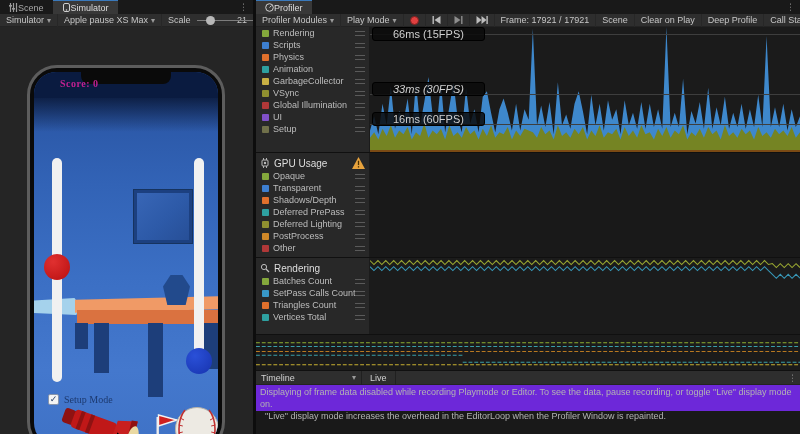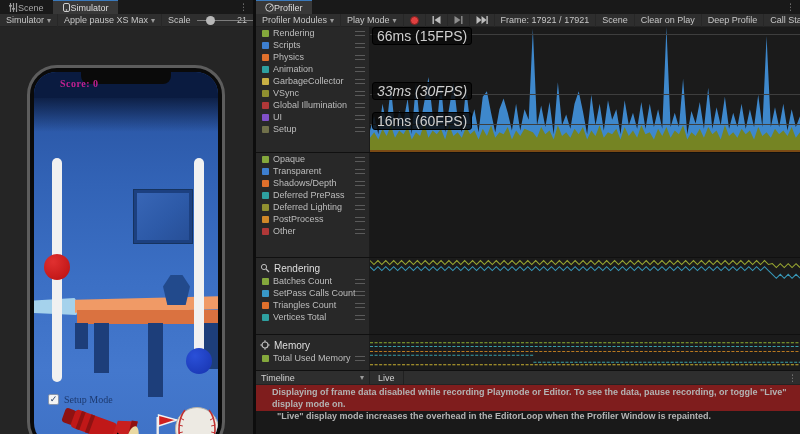--- a/index.html
+++ b/index.html
@@ -76,35 +76,35 @@
   .mod-head{ height:17px; display:flex; align-items:center; gap:4px; padding:3px 4px 0 4px;
              font-size:10px; color:#dedede; }
   .mod-item{ height:12px; display:flex; align-items:center; gap:4px; padding-left:6px;
              font-size:9px; color:#bdbdbd; position:relative; white-space:nowrap; }
   .chip{ width:7px; height:7px; border-radius:1px; flex:0 0 auto; }
   .handle{ position:absolute; right:4px; top:4px; width:10px; height:5px;
            border-top:1px solid #5a5a5a; border-bottom:1px solid #5a5a5a; }
   .chart{ position:relative; flex:1; background:#1b1b1b; overflow:hidden; }
   .gridline{ position:absolute; left:0; right:0; height:1px; background:#3e3e3e; }
   .pill{ position:absolute; left:2px; background:rgba(10,10,10,.85); border:1px solid #000;
-         border-radius:3px; padding:0px 4px; font-size:14px; color:#cfcfcf; white-space:nowrap; }
+         border-radius:3px; padding:0px 20px; font-size:11px; color:#cfcfcf; white-space:nowrap; }
   .warn{ width:13px; height:12px; }
   #gpu-dotline{ position:absolute; left:0; right:0; bottom:3px; height:2px;
      background-image:repeating-linear-gradient(90deg,#a87818 0 2px,transparent 2px 5px); }
   #cpu-basestrip{ position:absolute; left:0; right:0; bottom:0; height:2px; background:#7a4a14; }
 
   #bottombar{ left:0; top:371px; width:544px; height:14px; background:#2e2e2e;
               border-bottom:1px solid #232323; display:flex; align-items:center;
               font-size:9px; color:#d2d2d2; }
-  #timeline-dd{ width:114px; display:flex; justify-content:space-between; align-items:center;
+  #timeline-dd{ width:106px; display:flex; justify-content:space-between; align-items:center;
                 padding:0 5px; border-right:1px solid #202020; height:14px; }
   #live-btn{ padding:0 8px; height:14px; display:flex; align-items:center;
              border-right:1px solid #202020; }
-  #msgarea{ left:0; top:385px; width:544px; height:26px; background:#7f1d1d;
-            font-size:9px; color:#b3b3b3; line-height:12px; padding:1px 0 0 16px;font-weight:bold; }
+  #msgarea{ left:0; top:385px; width:544px; height:26px; background:#6d28d9;
+            font-size:9px; color:#b3b3b3; line-height:12px; padding:1px 0 0 4px; }
   #msg2{ padding-left:5px; }
 
   svg{ display:block; }
 </style>
 </head>
 <body>
 
 <div class="root">
 
   <div class="abs" id="left-pane">
@@ -331,20 +331,38 @@
           <div class="pill" style="top: 0px;">66ms (15FPS)</div>
           <div class="gridline" style="top: 67px;"></div>
           <div class="pill" style="top: 55px; font-style: italic;">33ms (30FPS)</div>
           <div class="gridline" style="top: 97px;"></div>
           <div class="pill" style="top: 85px;">16ms (60FPS)</div>
         </div>
     </div>
 
     <div class="modrow" style="top:153px;height:105px">
       <div class="legend">
+        <div class="mod-head">
+          <svg class="mico" width="10" height="10" viewBox="0 0 10 10">
+              <rect x="2" y="2" width="6" height="6" rx="1" fill="none" stroke="#bdbdbd" stroke-width="1"></rect>
+              <g stroke="#bdbdbd" stroke-width="0.9">
+                <line x1="3.5" y1="0" x2="3.5" y2="2"></line>
+                <line x1="6.5" y1="0" x2="6.5" y2="2"></line>
+                <line x1="3.5" y1="8" x2="3.5" y2="10"></line>
+                <line x1="6.5" y1="8" x2="6.5" y2="10"></line>
+              </g>
+              <circle cx="5" cy="5" r="1.2" fill="#bdbdbd"></circle>
+            </svg>
+          <span>GPU Usage</span>
+          <svg class="warn" style="margin-left:auto" viewBox="0 0 12 11">
+              <path d="M6 0 L12 11 L0 11 Z" fill="#e8a33d"></path>
+              <rect x="5.4" y="3.4" width="1.2" height="4" fill="#4a3000"></rect>
+              <rect x="5.4" y="8.4" width="1.2" height="1.3" fill="#4a3000"></rect>
+            </svg>
+        </div>
         <div class="mod-items">
             <div class="mod-item">
               <span class="chip" style="background: rgb(132, 168, 60);"></span>
               <span>Opaque</span>
               <span class="handle"></span>
             </div>
             <div class="mod-item">
               <span class="chip" style="background: rgb(61, 127, 208);"></span>
               <span>Transparent</span>
               <span class="handle"></span>
@@ -412,41 +430,20 @@
       </div>
       <div class="chart" id="render-chart">
         <svg id="render-svg" width="100%" height="100%" viewBox="0 0 423 77" preserveAspectRatio="none">
             <polyline points="0.0,2.6 3.9,6.6 7.8,2.6 11.6,6.6 15.5,2.6 19.4,6.6 23.3,2.6 27.2,6.6 31.0,2.6 34.9,6.6 38.8,2.6 42.7,6.6 46.6,2.6 50.4,6.6 54.3,2.6 58.2,6.6 62.1,2.6 66.0,6.6 69.9,2.6 73.7,6.6 77.6,2.6 81.5,6.6 85.4,2.6 89.3,6.6 93.1,2.6 97.0,6.6 100.9,2.6 104.8,6.6 108.7,2.6 112.5,6.6 116.4,2.6 120.3,6.6 124.2,2.6 128.1,6.6 131.9,2.6 135.8,6.6 139.7,2.6 143.6,6.6 147.5,2.6 151.3,6.6 155.2,2.6 159.1,6.6 163.0,2.6 166.9,6.6 170.8,2.6 174.6,6.6 178.5,2.6 182.4,6.6 186.3,2.6 190.2,6.6 194.0,2.6 197.9,6.6 201.8,2.6 205.7,6.6 209.6,2.6 213.4,6.6 217.3,2.6 221.2,6.6 225.1,2.6 229.0,6.6 232.8,2.6 236.7,6.6 240.6,2.6 244.5,6.6 248.4,2.6 252.2,6.6 256.1,2.6 260.0,6.6 263.9,2.6 267.8,6.6 271.7,2.6 275.5,6.6 279.4,2.6 283.3,6.6 287.2,2.6 291.1,6.6 294.9,2.6 298.8,6.6 302.7,2.6 306.6,6.6 310.5,2.6 314.3,6.6 318.2,2.6 322.1,6.6 326.0,2.6 329.9,6.6 333.7,2.6 337.6,6.6 341.5,2.6 345.4,6.6 349.3,2.6 353.1,6.6 357.0,2.6 360.9,6.6 364.8,2.6 368.7,6.6 372.6,2.6 376.4,6.6 380.3,2.6 384.2,6.6 388.1,2.6 392.0,6.6 395.8,5.7 399.7,9.7 403.6,5.7 407.5,9.7 411.4,5.7 415.2,9.7 419.1,5.7 423.0,9.7 " fill="none" stroke="#9aa832" stroke-width="1"></polyline>
             <polyline points="0.0,8.8 3.9,12.8 7.8,8.8 11.6,12.8 15.5,8.8 19.4,12.8 23.3,8.8 27.2,12.8 31.0,8.8 34.9,12.8 38.8,8.8 42.7,12.8 46.6,8.8 50.4,12.8 54.3,8.8 58.2,12.8 62.1,8.8 66.0,12.8 69.9,8.8 73.7,12.8 77.6,8.8 81.5,12.8 85.4,8.8 89.3,12.8 93.1,8.8 97.0,12.8 100.9,8.8 104.8,12.8 108.7,8.8 112.5,12.8 116.4,8.8 120.3,12.8 124.2,8.8 128.1,12.8 131.9,8.8 135.8,12.8 139.7,8.8 143.6,12.8 147.5,8.8 151.3,12.8 155.2,8.8 159.1,12.8 163.0,8.8 166.9,12.8 170.8,8.8 174.6,12.8 178.5,8.8 182.4,12.8 186.3,8.8 190.2,12.8 194.0,8.8 197.9,12.8 201.8,8.8 205.7,12.8 209.6,8.8 213.4,12.8 217.3,8.8 221.2,12.8 225.1,8.8 229.0,12.8 232.8,8.8 236.7,12.8 240.6,8.8 244.5,12.8 248.4,8.8 252.2,12.8 256.1,8.8 260.0,12.8 263.9,8.8 267.8,12.8 271.7,8.8 275.5,12.8 279.4,8.8 283.3,12.8 287.2,8.8 291.1,12.8 294.9,8.8 298.8,12.8 302.7,8.8 306.6,12.8 310.5,8.8 314.3,12.8 318.2,8.8 322.1,12.8 326.0,8.8 329.9,12.8 333.7,8.8 337.6,12.8 341.5,8.8 345.4,12.8 349.3,8.8 353.1,12.8 357.0,8.8 360.9,12.8 364.8,8.8 368.7,12.8 372.6,8.8 376.4,12.8 380.3,8.8 384.2,12.8 388.1,8.8 392.0,12.8 395.8,16.5 399.7,20.5 403.6,16.5 407.5,20.5 411.4,16.5 415.2,20.5 419.1,16.5 423.0,20.5 " fill="none" stroke="#3898b8" stroke-width="1"></polyline>
           </svg>
       </div>
     </div>
 
     <div class="modrow" style="top:335px;height:36px">
-      <div class="legend">
-        <div class="mod-head">
-          <svg class="mico" width="10" height="10" viewBox="0 0 10 10">
-              <circle cx="5" cy="5" r="3" fill="none" stroke="#bdbdbd" stroke-width="1.2"></circle>
-              <g stroke="#bdbdbd" stroke-width="1.2">
-                <line x1="5" y1="0.3" x2="5" y2="2"></line>
-                <line x1="5" y1="8" x2="5" y2="9.7"></line>
-                <line x1="0.3" y1="5" x2="2" y2="5"></line>
-                <line x1="8" y1="5" x2="9.7" y2="5"></line>
-              </g>
-            </svg>
-          <span>Memory</span>
-        </div>
-        <div class="mod-items">
-            <div class="mod-item">
-              <span class="chip" style="background: rgb(132, 168, 60);"></span>
-              <span>Total Used Memory</span>
-              <span class="handle"></span>
-            </div>
-          </div>
-      </div>
       <div class="chart" id="memory-chart">
         <svg id="memory-svg" width="100%" height="100%" viewBox="0 0 423 36" preserveAspectRatio="none">
             <line x1="0" x2="423" y1="7.92" y2="7.92" stroke="#8fae32" stroke-width="1" stroke-dasharray="3 1.5"></line>
             <line x1="0" x2="423" y1="11.88" y2="11.88" stroke="#3a9ea8" stroke-width="1" stroke-dasharray="3 1.5"></line>
             <line x1="0" x2="423" y1="16.919999999999998" y2="16.919999999999998" stroke="#b87820" stroke-width="1" stroke-dasharray="3 1.5"></line>
             <line x1="0" x2="160.74" y1="20.88" y2="20.88" stroke="#3a9ea8" stroke-width="1" stroke-dasharray="3 1.5"></line>
             <line x1="160.74" x2="423" y1="28.080000000000002" y2="28.080000000000002" stroke="#3a9ea8" stroke-width="1" stroke-dasharray="3 1.5"></line>
             <line x1="0" x2="423" y1="30.599999999999998" y2="30.599999999999998" stroke="#c8b030" stroke-width="1" stroke-dasharray="3 1.5"></line>
           </svg>
       </div>

